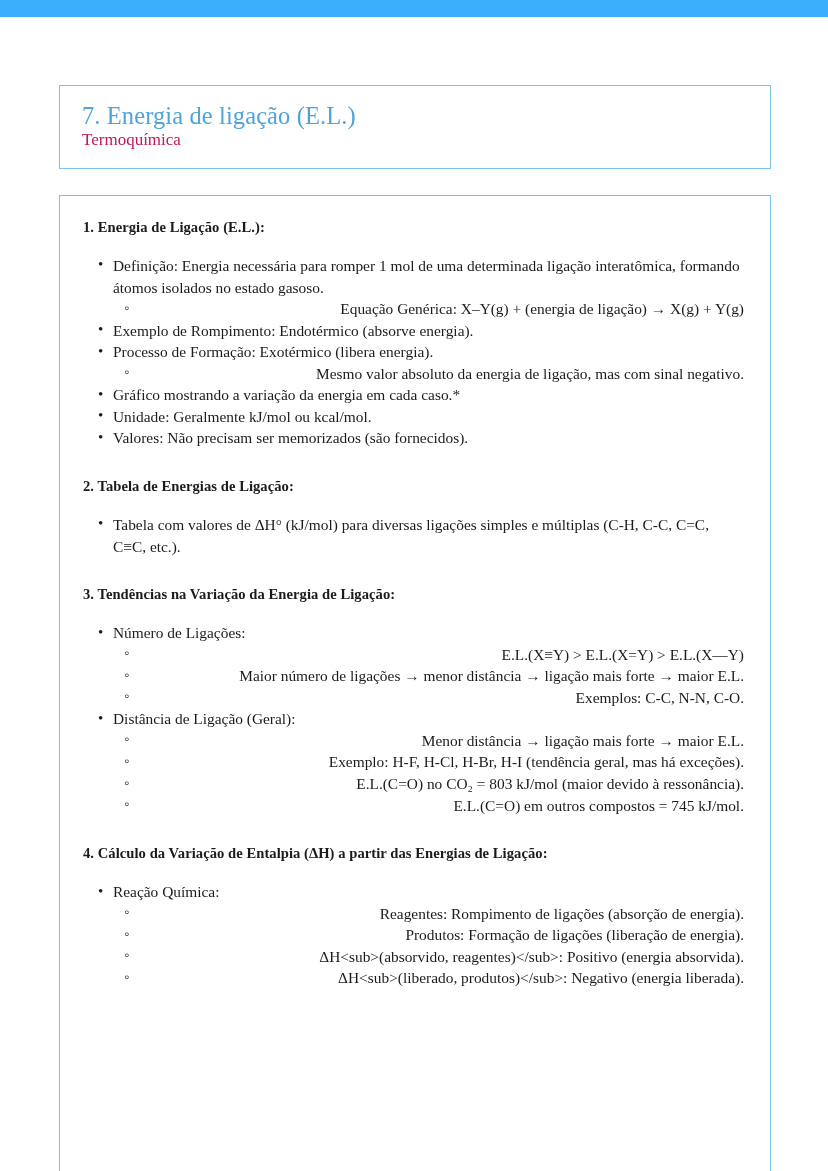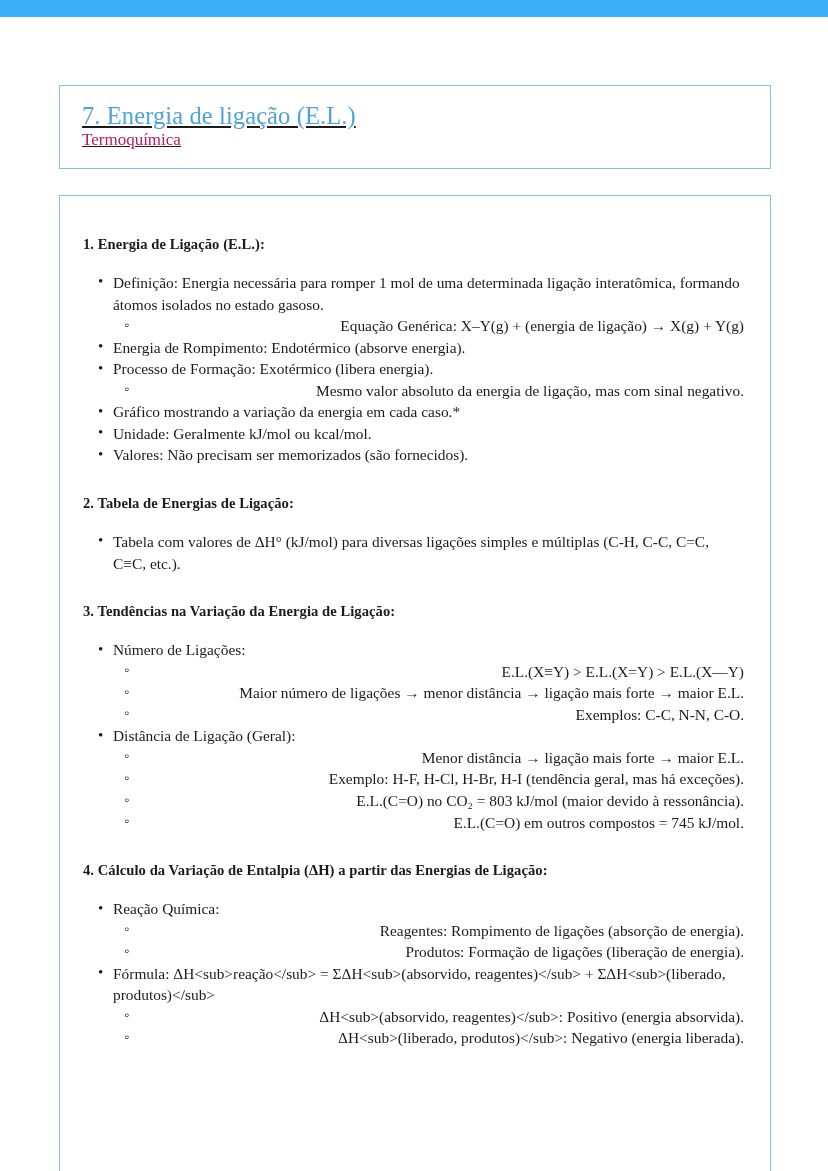--- a/index.html
+++ b/index.html
@@ -41,21 +41,20 @@
   .card {
     border: 1px solid #7FC4E8;
     background: #ffffff;
     margin-left: 59px;
     width: 712px;
   }
 
   .header-card {
     margin-top: 68px;
     padding: 16px 22px 18px 22px;
-    text-decoration: underline;
   }
 
   .title {
     font-size: 24.5px;
     line-height: 1.12;
     color: #4FA3DB;
     font-weight: 400;
     margin: 0 0 1px 0;
     letter-spacing: 0.1px;
   }
@@ -76,21 +75,21 @@
 
   
   .sec-heading {
     font-size: 14.6px;
     font-weight: bold;
     margin: 0;
     padding: 0 0 0 1px;
     line-height: 1.3;
     letter-spacing: 0.05px;
   }
-  .sec-heading.first { margin-top: 17px; }
+  .sec-heading.first { margin-top: 0; }
   .sec-block { margin-top: 28px; }
 
   
   ul.lvl1 {
     list-style: none;
     margin: 18px 0 0 0;
     padding: 0;
   }
   ul.lvl1 > li {
     position: relative;
@@ -149,21 +148,21 @@
         <div class="sec-block first-block" style="margin-top: 0px;">
           <div class="sec-heading first">1. Energia de Ligação (E.L.):</div>
           <ul class="lvl1">
             <li>
               <span class="txt">Definição: Energia necessária para romper 1 mol de uma determinada ligação interatômica, formando átomos isolados no estado gasoso.</span>
               <ul class="lvl2">
                 <li>Equação Genérica: X–Y(g) + (energia de ligação) → X(g) + Y(g)</li>
               </ul>
             </li>
             <li>
-              <span class="txt">Energia de Rompimento: Endotérmico (absorve energia).</span>
+              <span class="txt">Exemplo de Rompimento: Endotérmico (absorve energia).</span>
             </li>
             <li>
               <span class="txt">Processo de Formação: Exotérmico (libera energia).</span>
               <ul class="lvl2">
                 <li>Mesmo valor absoluto da energia de ligação, mas com sinal negativo.</li>
               </ul>
             </li>
             <li>
               <span class="txt">Gráfico mostrando a variação da energia em cada caso.*</span>
             </li>
@@ -213,21 +212,20 @@
           <div class="sec-heading">4. Cálculo da Variação de Entalpia (ΔH) a partir das Energias de Ligação:</div>
           <ul class="lvl1">
             <li>
               <span class="txt">Reação Química:</span>
               <ul class="lvl2">
                 <li>Reagentes: Rompimento de ligações (absorção de energia).</li>
                 <li>Produtos: Formação de ligações (liberação de energia).</li>
               </ul>
             </li>
             <li>
-              <span class="txt">Fórmula: ΔH&lt;sub&gt;reação&lt;/sub&gt; = ΣΔH&lt;sub&gt;(absorvido, reagentes)&lt;/sub&gt; + ΣΔH&lt;sub&gt;(liberado, produtos)&lt;/sub&gt;</span>
               <ul class="lvl2">
                 <li>ΔH&lt;sub&gt;(absorvido, reagentes)&lt;/sub&gt;: Positivo (energia absorvida).</li>
                 <li>ΔH&lt;sub&gt;(liberado, produtos)&lt;/sub&gt;: Negativo (energia liberada).</li>
               </ul>
             </li>
           </ul>
         </div>
       </div>
   </div>
 

